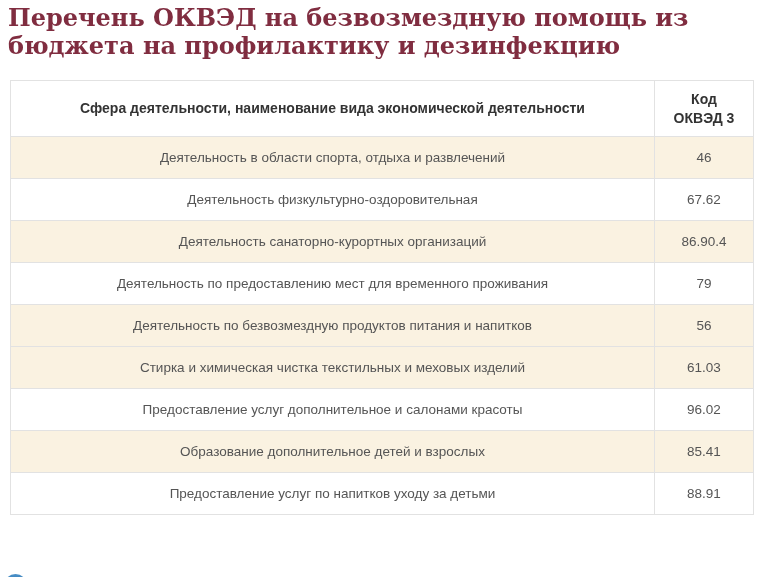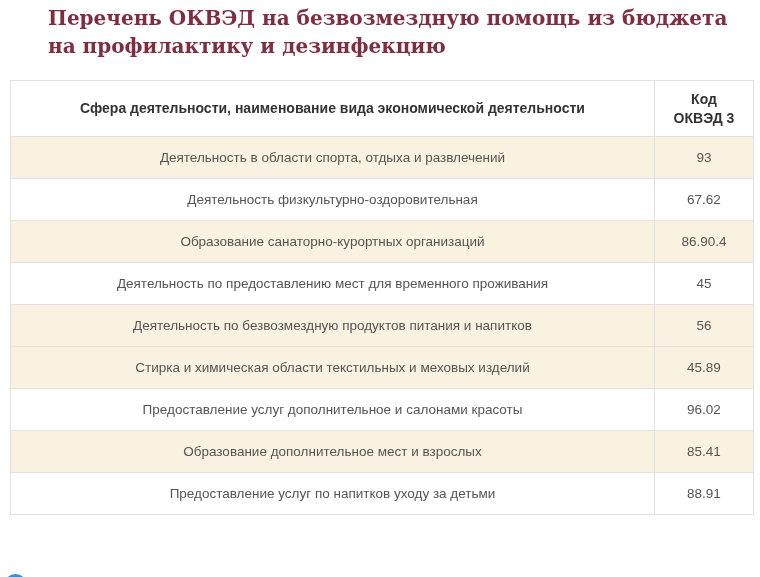--- a/index.html
+++ b/index.html
@@ -7,26 +7,25 @@
   body {
     width: 760px;
     height: 577px;
     position: relative;
     overflow: hidden;
     font-family: "Liberation Sans", sans-serif;
   }
   .page-title {
     font-family: "DejaVu Serif", "Liberation Serif", serif;
     font-weight: 700;
-    font-size: 20px;
+    font-size: 24px;
     line-height: 28px;
     color: var(--title-color, #802d40);
     max-width: 700px;
     padding: 4px 0 0 8px;
-    margin-left: 40px;
   }
   table.okved-table {
     margin: 20px 0 0 10px;
     width: 744px;
     border-collapse: collapse;
     table-layout: fixed;
   }
   .okved-table th, .okved-table td {
     border: 1px solid var(--border-color, #e2e2e2);
     text-align: center;
@@ -77,48 +76,48 @@
     </colgroup>
     <thead>
       <tr>
         <th>Сфера деятельности, наименование вида экономической деятельности</th>
         <th>Код ОКВЭД 3</th>
       </tr>
     </thead>
     <tbody>
         <tr class="alt">
           <td>Деятельность в области спорта, отдыха и развлечений</td>
-          <td>93</td>
+          <td>46</td>
         </tr>
         <tr>
           <td>Деятельность физкультурно-оздоровительная</td>
           <td>67.62</td>
         </tr>
         <tr class="alt">
-          <td>Образование санаторно-курортных организаций</td>
+          <td>Деятельность санаторно-курортных организаций</td>
           <td>86.90.4</td>
         </tr>
         <tr>
           <td>Деятельность по предоставлению мест для временного проживания</td>
-          <td>45</td>
+          <td>79</td>
         </tr>
         <tr class="alt">
           <td>Деятельность по безвозмездную продуктов питания и напитков</td>
           <td>56</td>
         </tr>
         <tr class="alt">
-          <td>Стирка и химическая области текстильных и меховых изделий</td>
-          <td>45.89</td>
+          <td>Стирка и химическая чистка текстильных и меховых изделий</td>
+          <td>61.03</td>
         </tr>
         <tr>
           <td>Предоставление услуг дополнительное и салонами красоты</td>
           <td>96.02</td>
         </tr>
         <tr class="alt">
-          <td>Образование дополнительное мест и взрослых</td>
+          <td>Образование дополнительное детей и взрослых</td>
           <td>85.41</td>
         </tr>
         <tr>
           <td>Предоставление услуг по напитков уходу за детьми</td>
           <td>88.91</td>
         </tr>
       </tbody>
   </table>
 
   <div class="floating-btn"></div>

